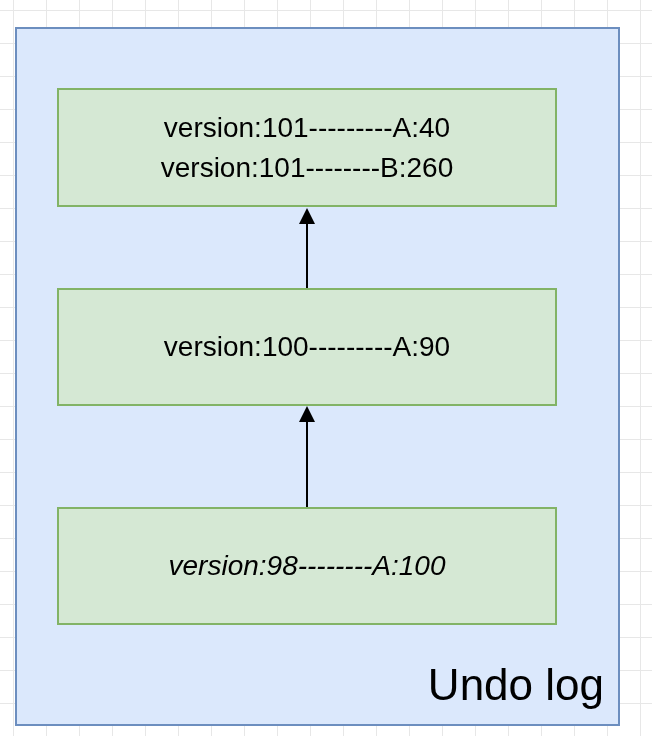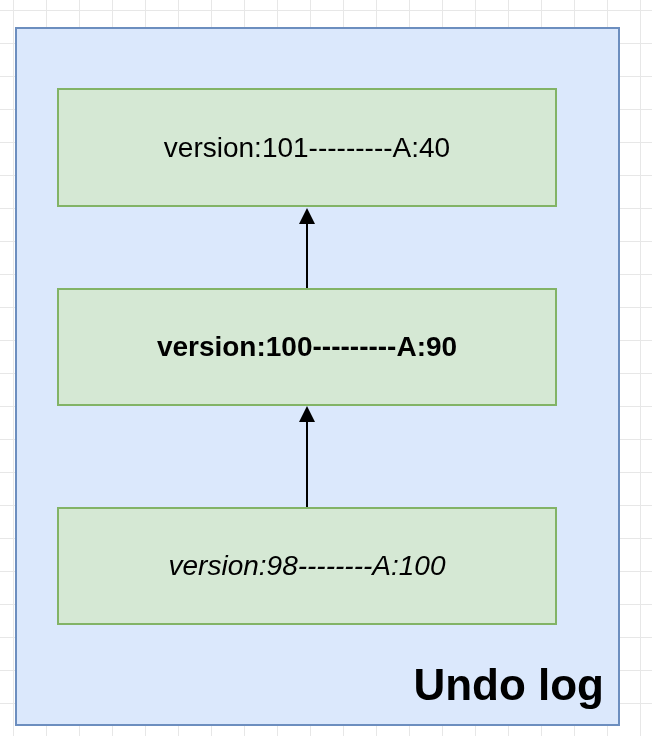--- a/index.html
+++ b/index.html
@@ -39,21 +39,21 @@
     flex-direction: column;
     align-items: center;
     justify-content: center;
     color: #000000;
     font-size: 28px;
     line-height: 40px;
     text-align: center;
     white-space: nowrap;
   }
   #record-0 { top: 88px; height: 119px; }
-  #record-1 { top: 288px; font-weight: bold; }
+  #record-1 { top: 288px; }
   #record-2 { top: 507px; font-style: italic; }
   .arrow {
     position: absolute;
     left: 299px;
     width: 16px;
     display: flex;
     flex-direction: column;
     align-items: center;
   }
   #arrow-0 { top: 208px; height: 80px; }
@@ -69,34 +69,35 @@
     width: 2px;
     flex: 1;
     background-color: #000000;
   }
   .diagram-title {
     position: absolute;
     right: 48px;
     top: 660px;
     font-size: 44px;
     line-height: 50px;
-    font-weight: bold;
+    font-weight: normal;
     color: #000000;
     white-space: nowrap;
   }
 </style>
 </head>
 <body>
 
 <div id="canvas">
 
   <div class="container-box"></div>
 
   <div class="record" id="record-0">
     <div class="record-line">version:101---------A:40</div>
+    <div class="record-line">version:101--------B:260</div>
   </div>
 
   <div class="arrow" id="arrow-0">
     <div class="arrow-head"></div>
     <div class="arrow-shaft"></div>
   </div>
 
   <div class="record" id="record-1">
     <div class="record-line">version:100---------A:90</div>
   </div>

